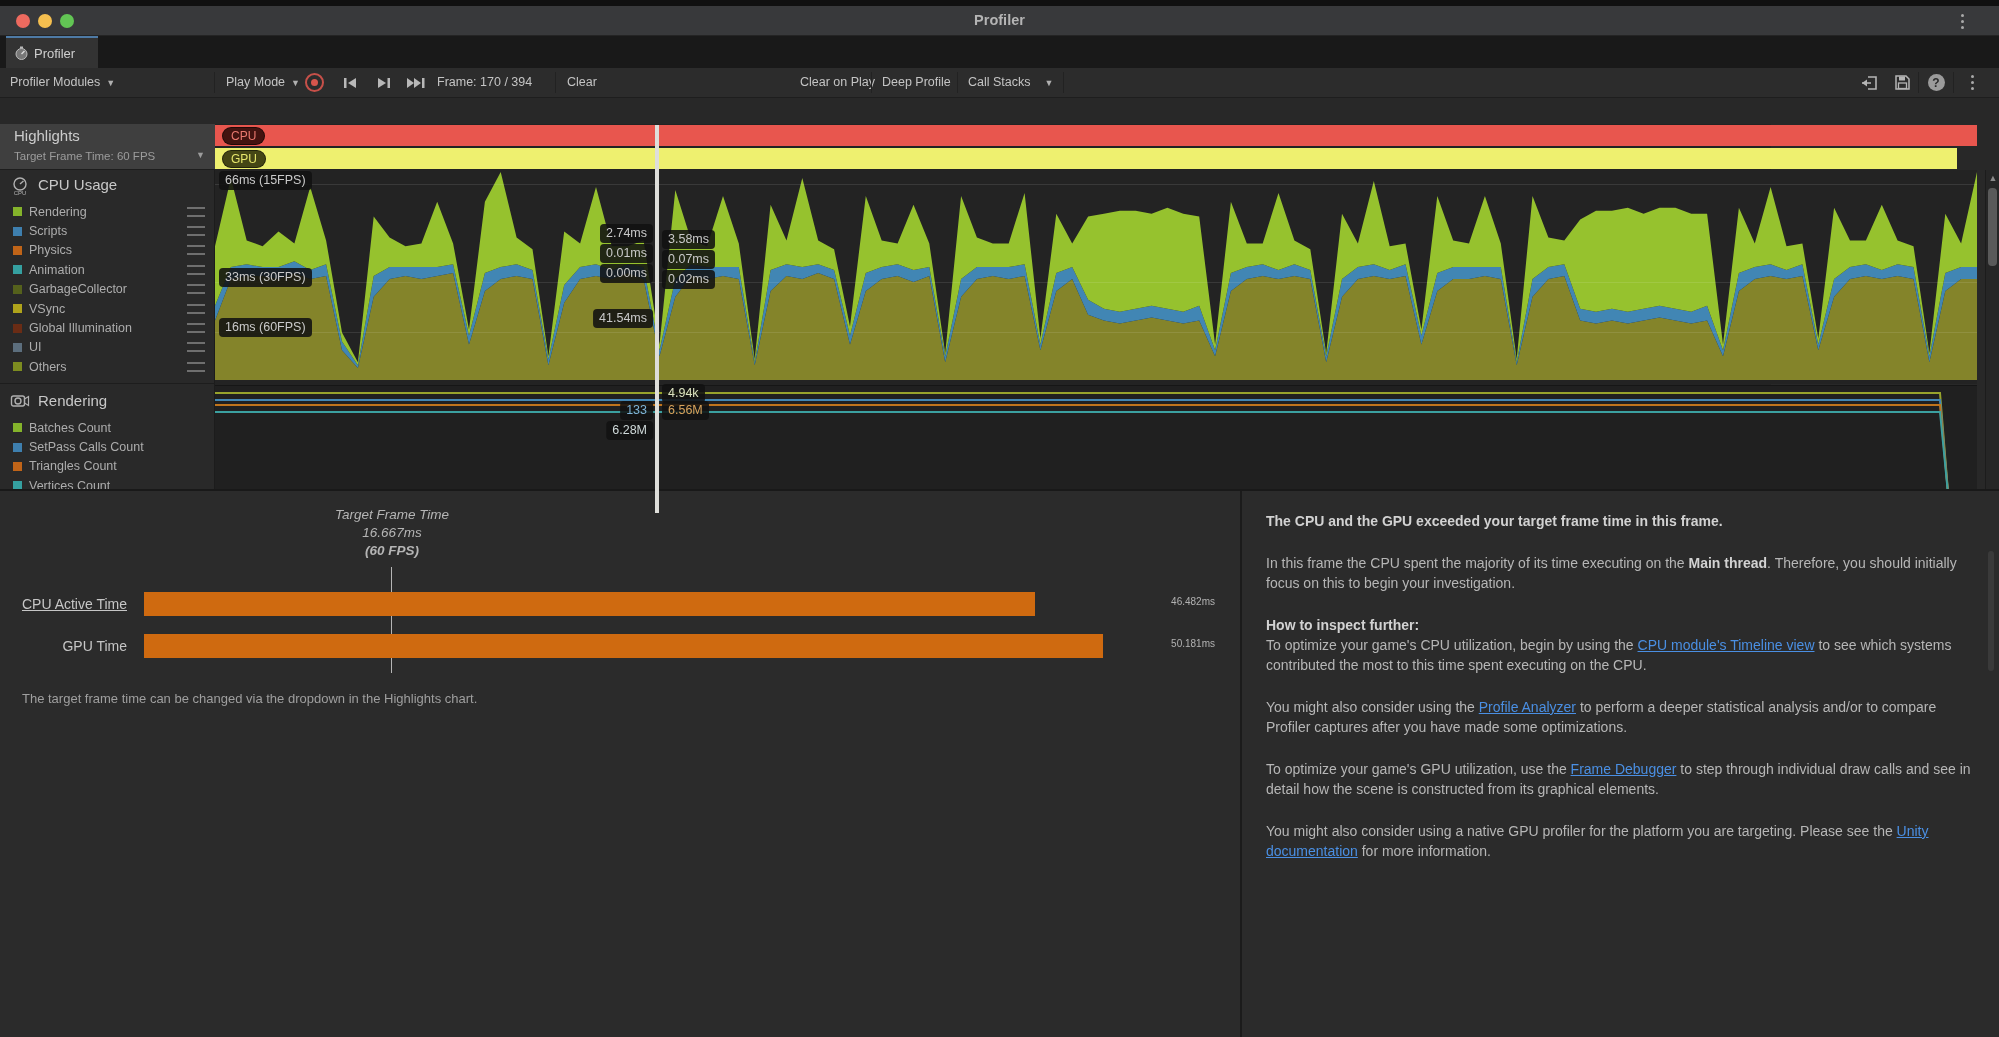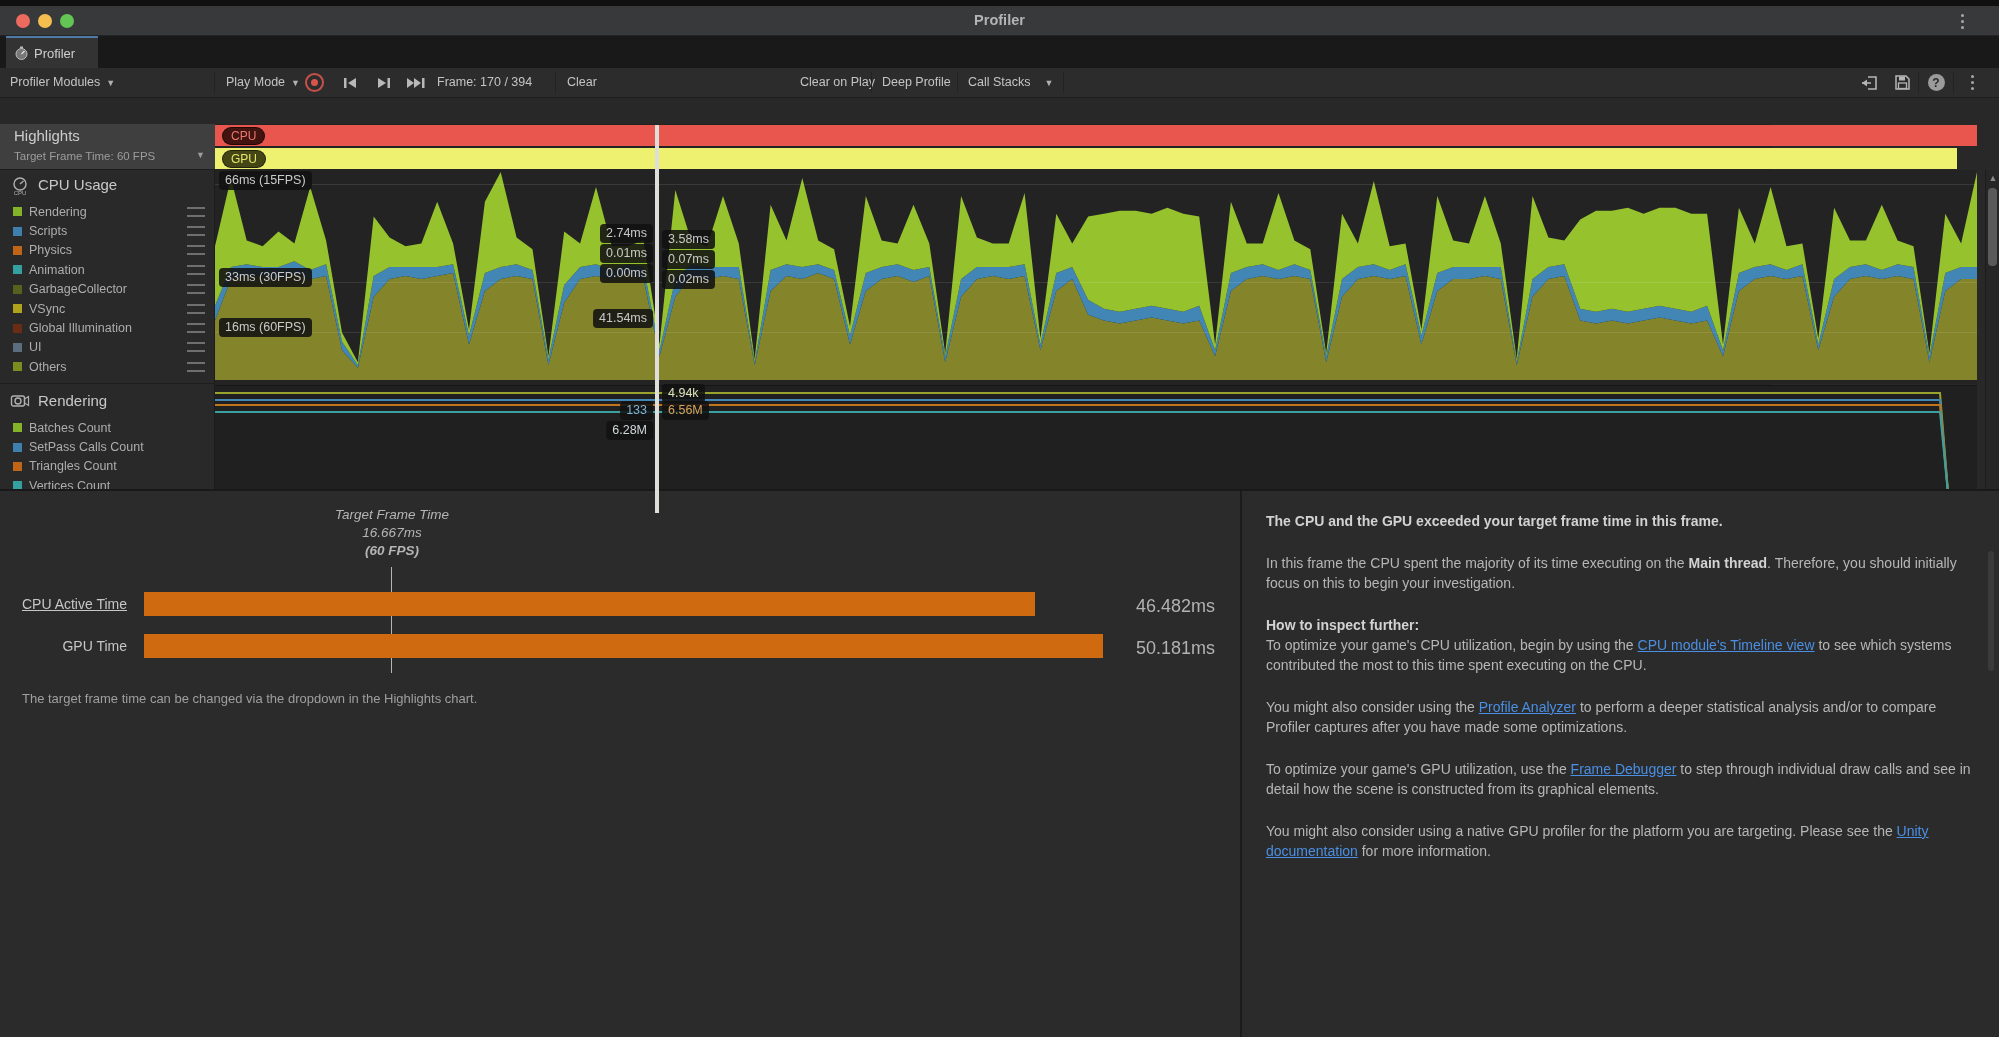--- a/index.html
+++ b/index.html
@@ -67,21 +67,21 @@
   #vscroll .arr{position:absolute;left:0;width:14px;text-align:center;font-size:9px;color:#8a8a8a;}
   #vscroll .thumb{position:absolute;left:2px;top:18px;width:9px;height:78px;background:#5a5a5a;border-radius:4px;}
 
   
   #bottom{left:0;top:483px;width:1999px;height:554px;background:#2b2b2b;border-top:2px solid #191919;box-sizing:border-box;}
   #target-block{left:292px;top:15px;width:200px;text-align:center;font-style:italic;color:#b5b5b5;font-size:13.5px;line-height:18px;}
   #target-block .fps{font-weight:bold;}
   #target-marker{left:391px;top:76px;width:1px;height:106px;background:#b5b5b5;}
   .bt-row-label{position:absolute;left:0;width:127px;text-align:right;font-size:14px;color:#c6c6c6;}
   .bt-bar{position:absolute;left:144px;height:24px;background:#cf6a10;}
-  .bt-val{position:absolute;width:110px;text-align:right;font-size:18px;color:#b2b2b2;}
+  .bt-val{position:absolute;width:110px;text-align:right;font-size:10px;color:#b2b2b2;}
   #bt-note{left:22px;top:200px;font-size:13px;color:#9f9f9f;}
   #bt-divider{left:1240px;top:0;width:2px;height:554px;background:#1b1b1b;}
   #details{left:1266px;top:20px;width:716px;font-size:14px;line-height:20px;color:#b6b6b6;}
   #details h3{margin:0 0 22px 0;font-size:14px;color:#d2d2d2;}
   #details p{margin:0 0 22px 0;}
   #details .b{font-weight:bold;color:#d2d2d2;}
   #details a{color:#4a8fe3;text-decoration:underline;cursor:pointer;}
   #dt-scroll{left:1988px;top:60px;width:6px;height:120px;background:#4a4a4a;border-radius:3px;opacity:.5;}
 
   svg{display:block;}

